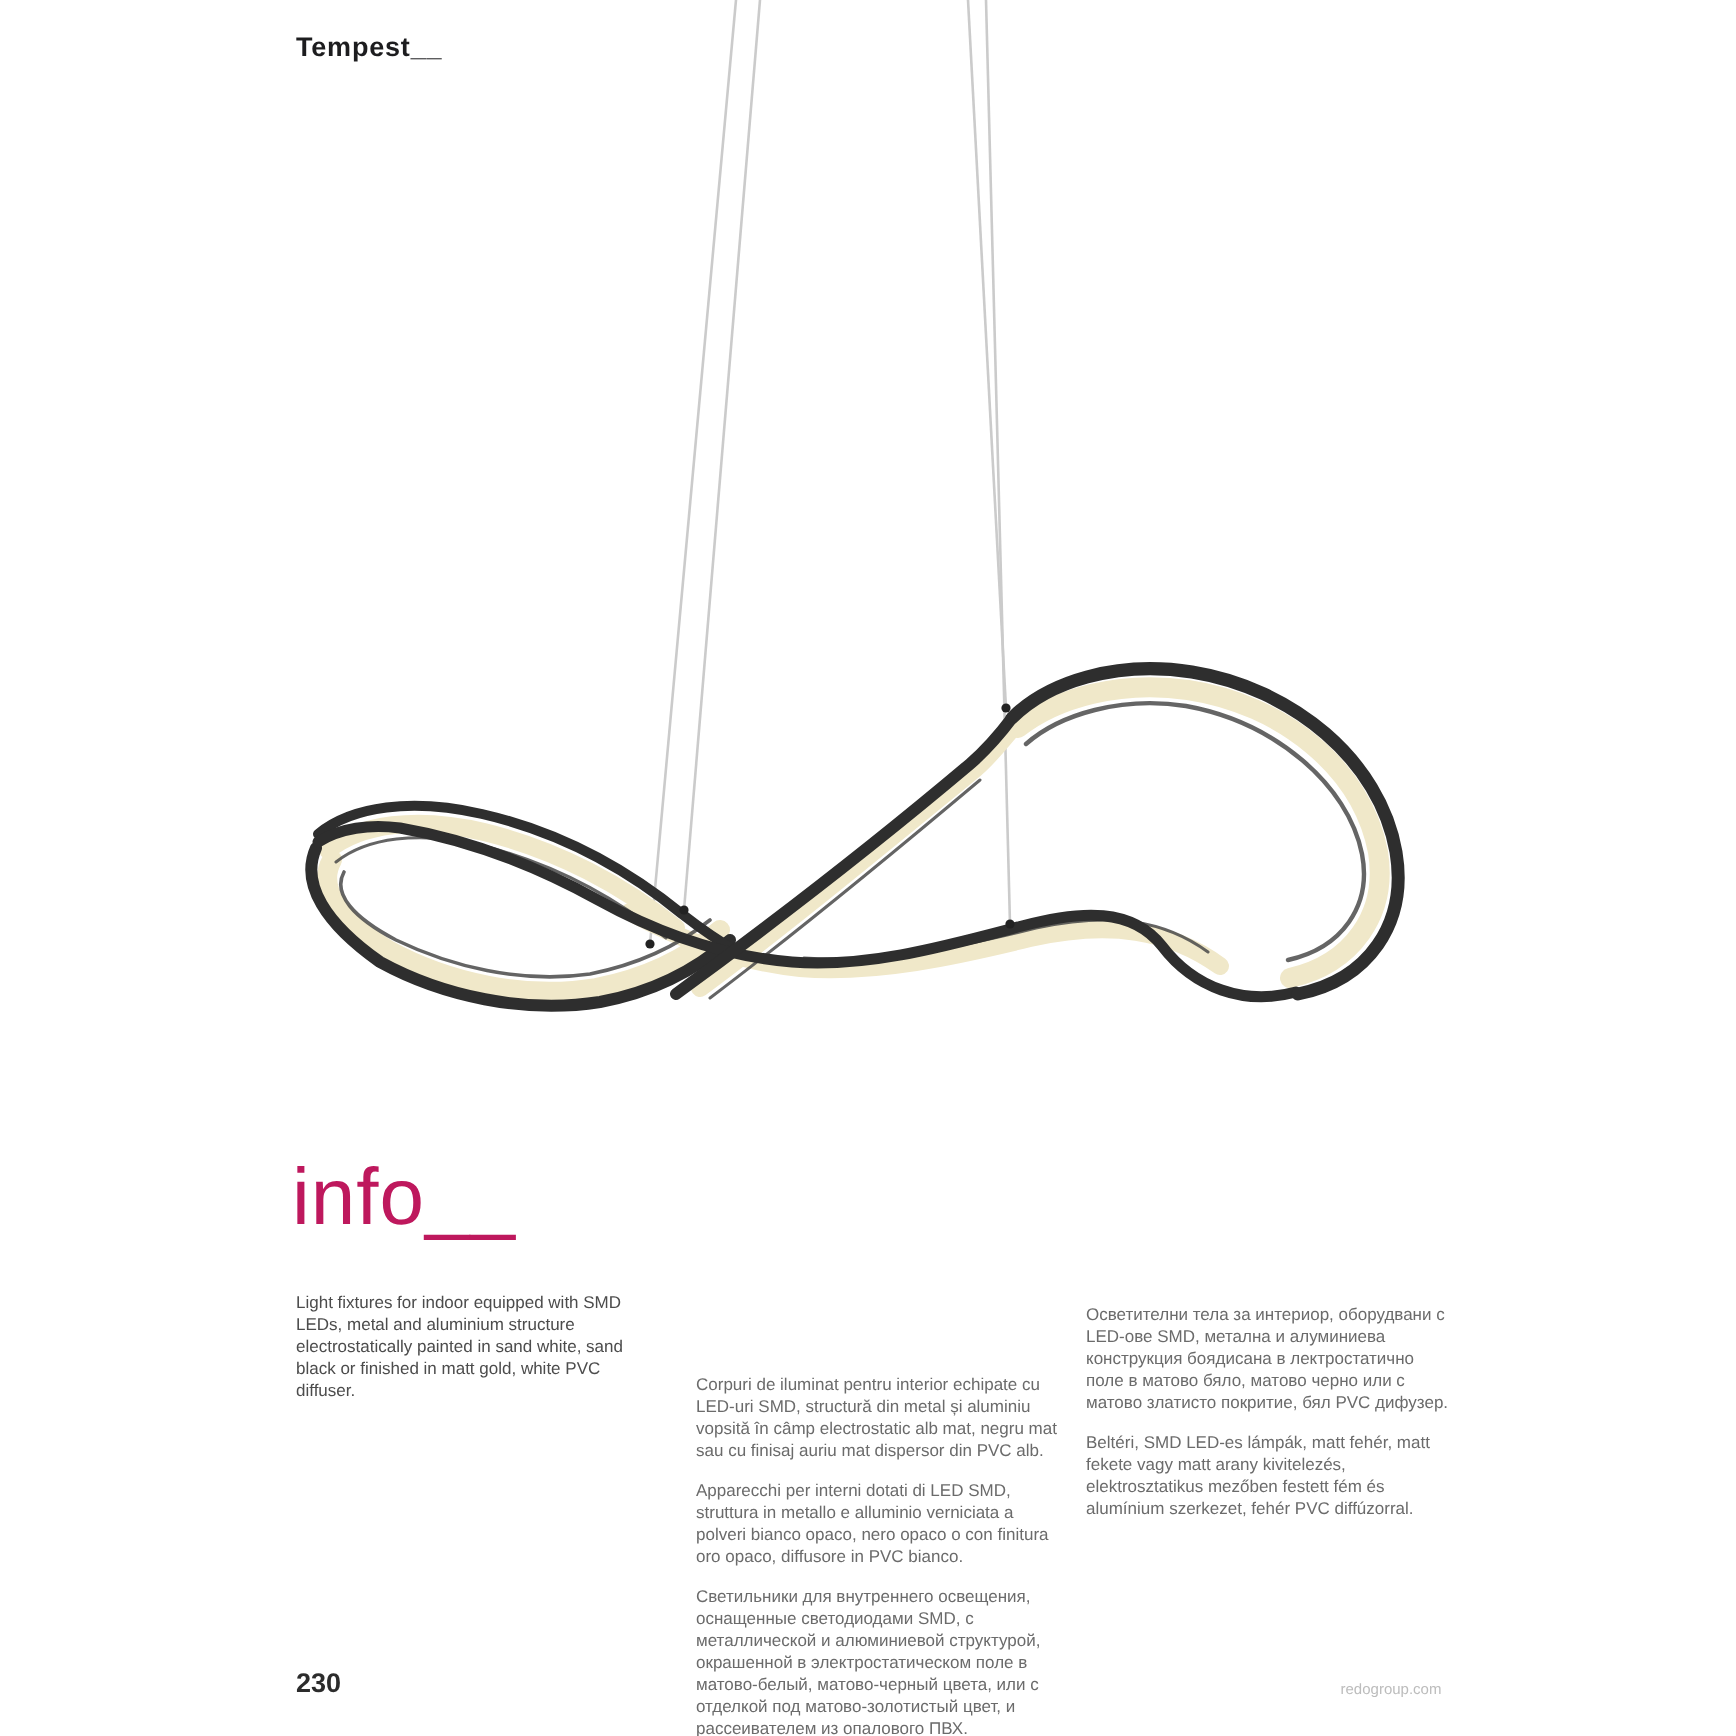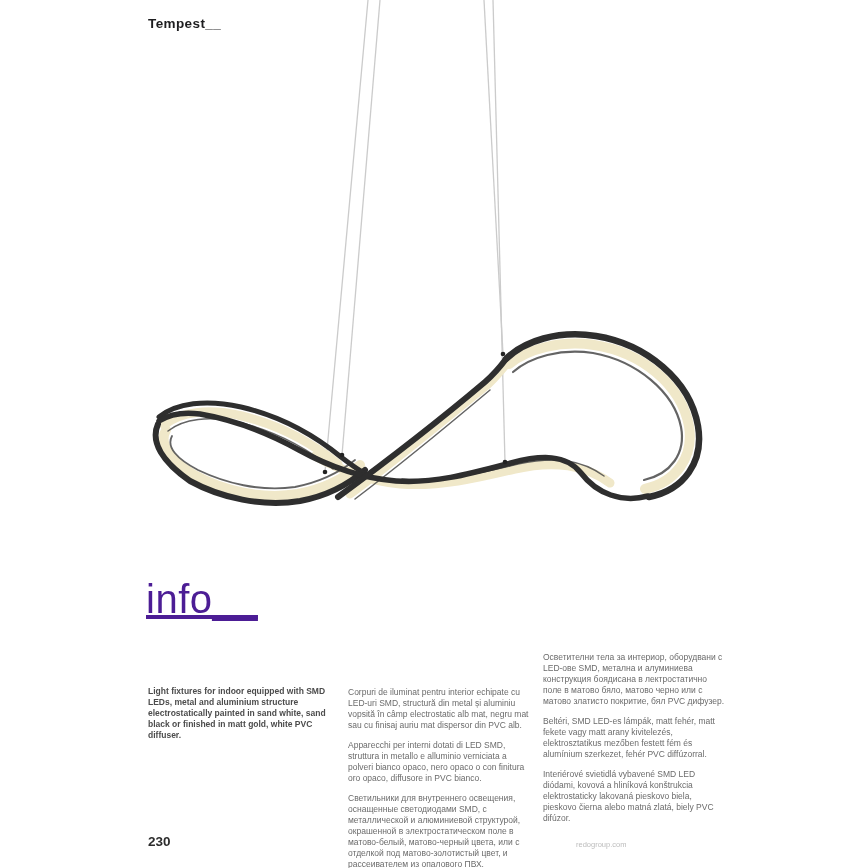--- a/index.html
+++ b/index.html
@@ -14,39 +14,39 @@
   }
 
   .figure-svg {
     position: absolute; left: 0; top: 0; width: 868px; height: 868px;
     pointer-events: none; z-index: 1;
   }
 
   .info-title {
     position: absolute; left: 146px; top: 577px;
     font-size: 40px; font-weight: 300; letter-spacing: 0.5px;
-    color: #4c1d95; z-index: 2; text-decoration: underline;
+    color: #be185d; z-index: 2;
   }
 
   .col {
     position: absolute; top: 646px; width: 184px; z-index: 2;
     font-size: 8.5px; line-height: 11px; color: #6b6b6b;
   }
   .col p { margin-bottom: 9px; }
-  .col-1 { left: 148px; font-weight: 700; color: #4c4c4c; margin-top: 40px; }
+  .col-1 { left: 148px; font-weight: 400; color: #4c4c4c; }
   .col-2 { left: 348px; top: 652px; margin-top: 35px; }
   .col-3 { left: 543px; top: 652px; }
 
   .page-number {
     position: absolute; left: 148px; top: 834px;
     font-size: 13.5px; font-weight: 600; color: #2c2c2c; z-index: 2; text-align: right;
   }
   .website {
-    position: absolute; left: 576px; top: 840px; width: 127px;
-    text-align: left; font-size: 7.5px; color: #bcbcbc; z-index: 2;
+    position: absolute; left: 632px; top: 840px; width: 127px;
+    text-align: center; font-size: 7.5px; color: #bcbcbc; z-index: 2;
   }
 </style>
 </head>
 <body>
 
 <div>
 
   <div class="brand">Tempest__</div>
 
   <svg class="figure-svg" viewBox="0 0 868 868" xmlns="http://www.w3.org/2000/svg">
@@ -98,19 +98,18 @@
 
   <div class="col col-2">
     <p>Corpuri de iluminat pentru interior echipate cu LED-uri SMD, structură din metal și aluminiu vopsită în câmp electrostatic alb mat, negru mat sau cu finisaj auriu mat dispersor din PVC alb.</p>
     <p>Apparecchi per interni dotati di LED SMD, struttura in metallo e alluminio verniciata a polveri bianco opaco, nero opaco o con finitura oro opaco, diffusore in PVC bianco.</p>
     <p>Светильники для внутреннего освещения, оснащенные светодиодами SMD, с металлической и алюминиевой структурой, окрашенной в электростатическом поле в матово-белый, матово-черный цвета, или с отделкой под матово-золотистый цвет, и рассеивателем из опалового ПВХ.</p>
   </div>
 
   <div class="col col-3">
     <p>Осветителни тела за интериор, оборудвани с LED-ове SMD, метална и алуминиева конструкция боядисана в лектростатично поле в матово бяло, матово черно или с матово златисто покритие, бял PVC дифузер.</p>
     <p>Beltéri, SMD LED-es lámpák, matt fehér, matt fekete vagy matt arany kivitelezés, elektrosztatikus mezőben festett fém és alumínium szerkezet, fehér PVC diffúzorral.</p>
-    <p>Interiérové svietidlá vybavené SMD LED diódami, kovová a hliníková konštrukcia elektrostaticky lakovaná pieskovo biela, pieskovo čierna alebo matná zlatá, biely PVC difúzor.</p>
   </div>
 
   <div class="page-number">230</div>
   <div class="website">redogroup.com</div>
 
 </div>
 
 </body></html>

